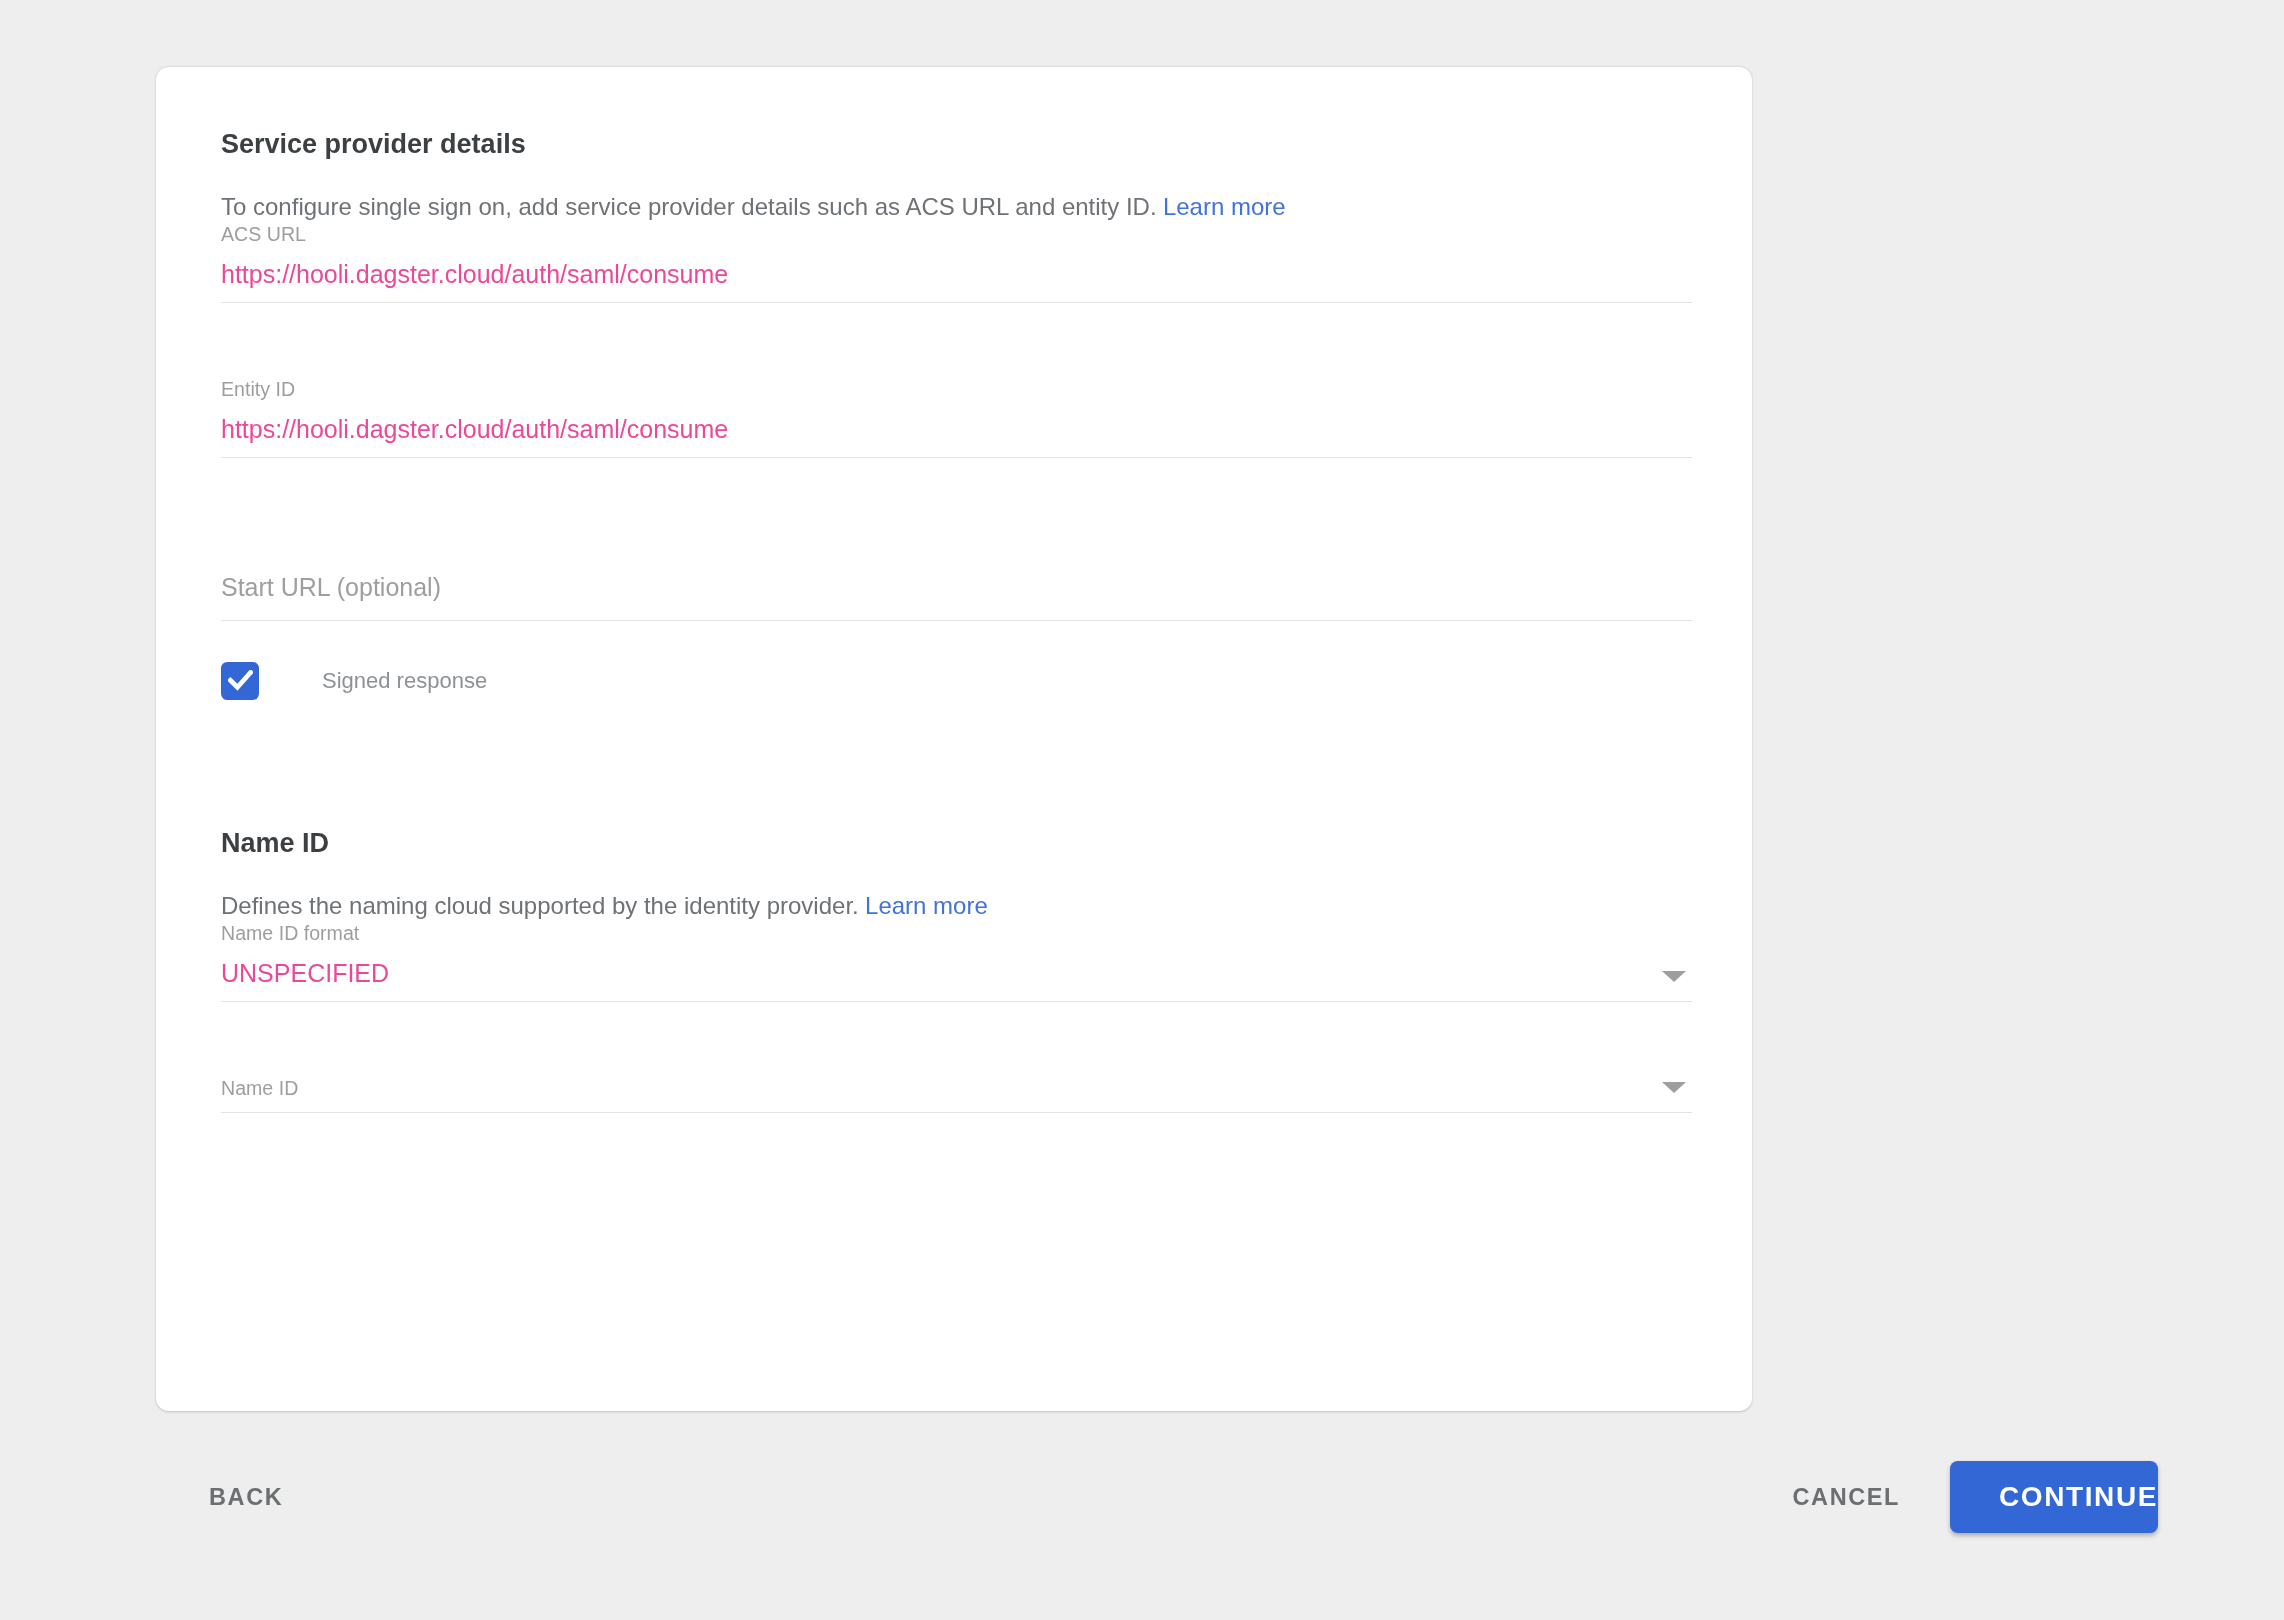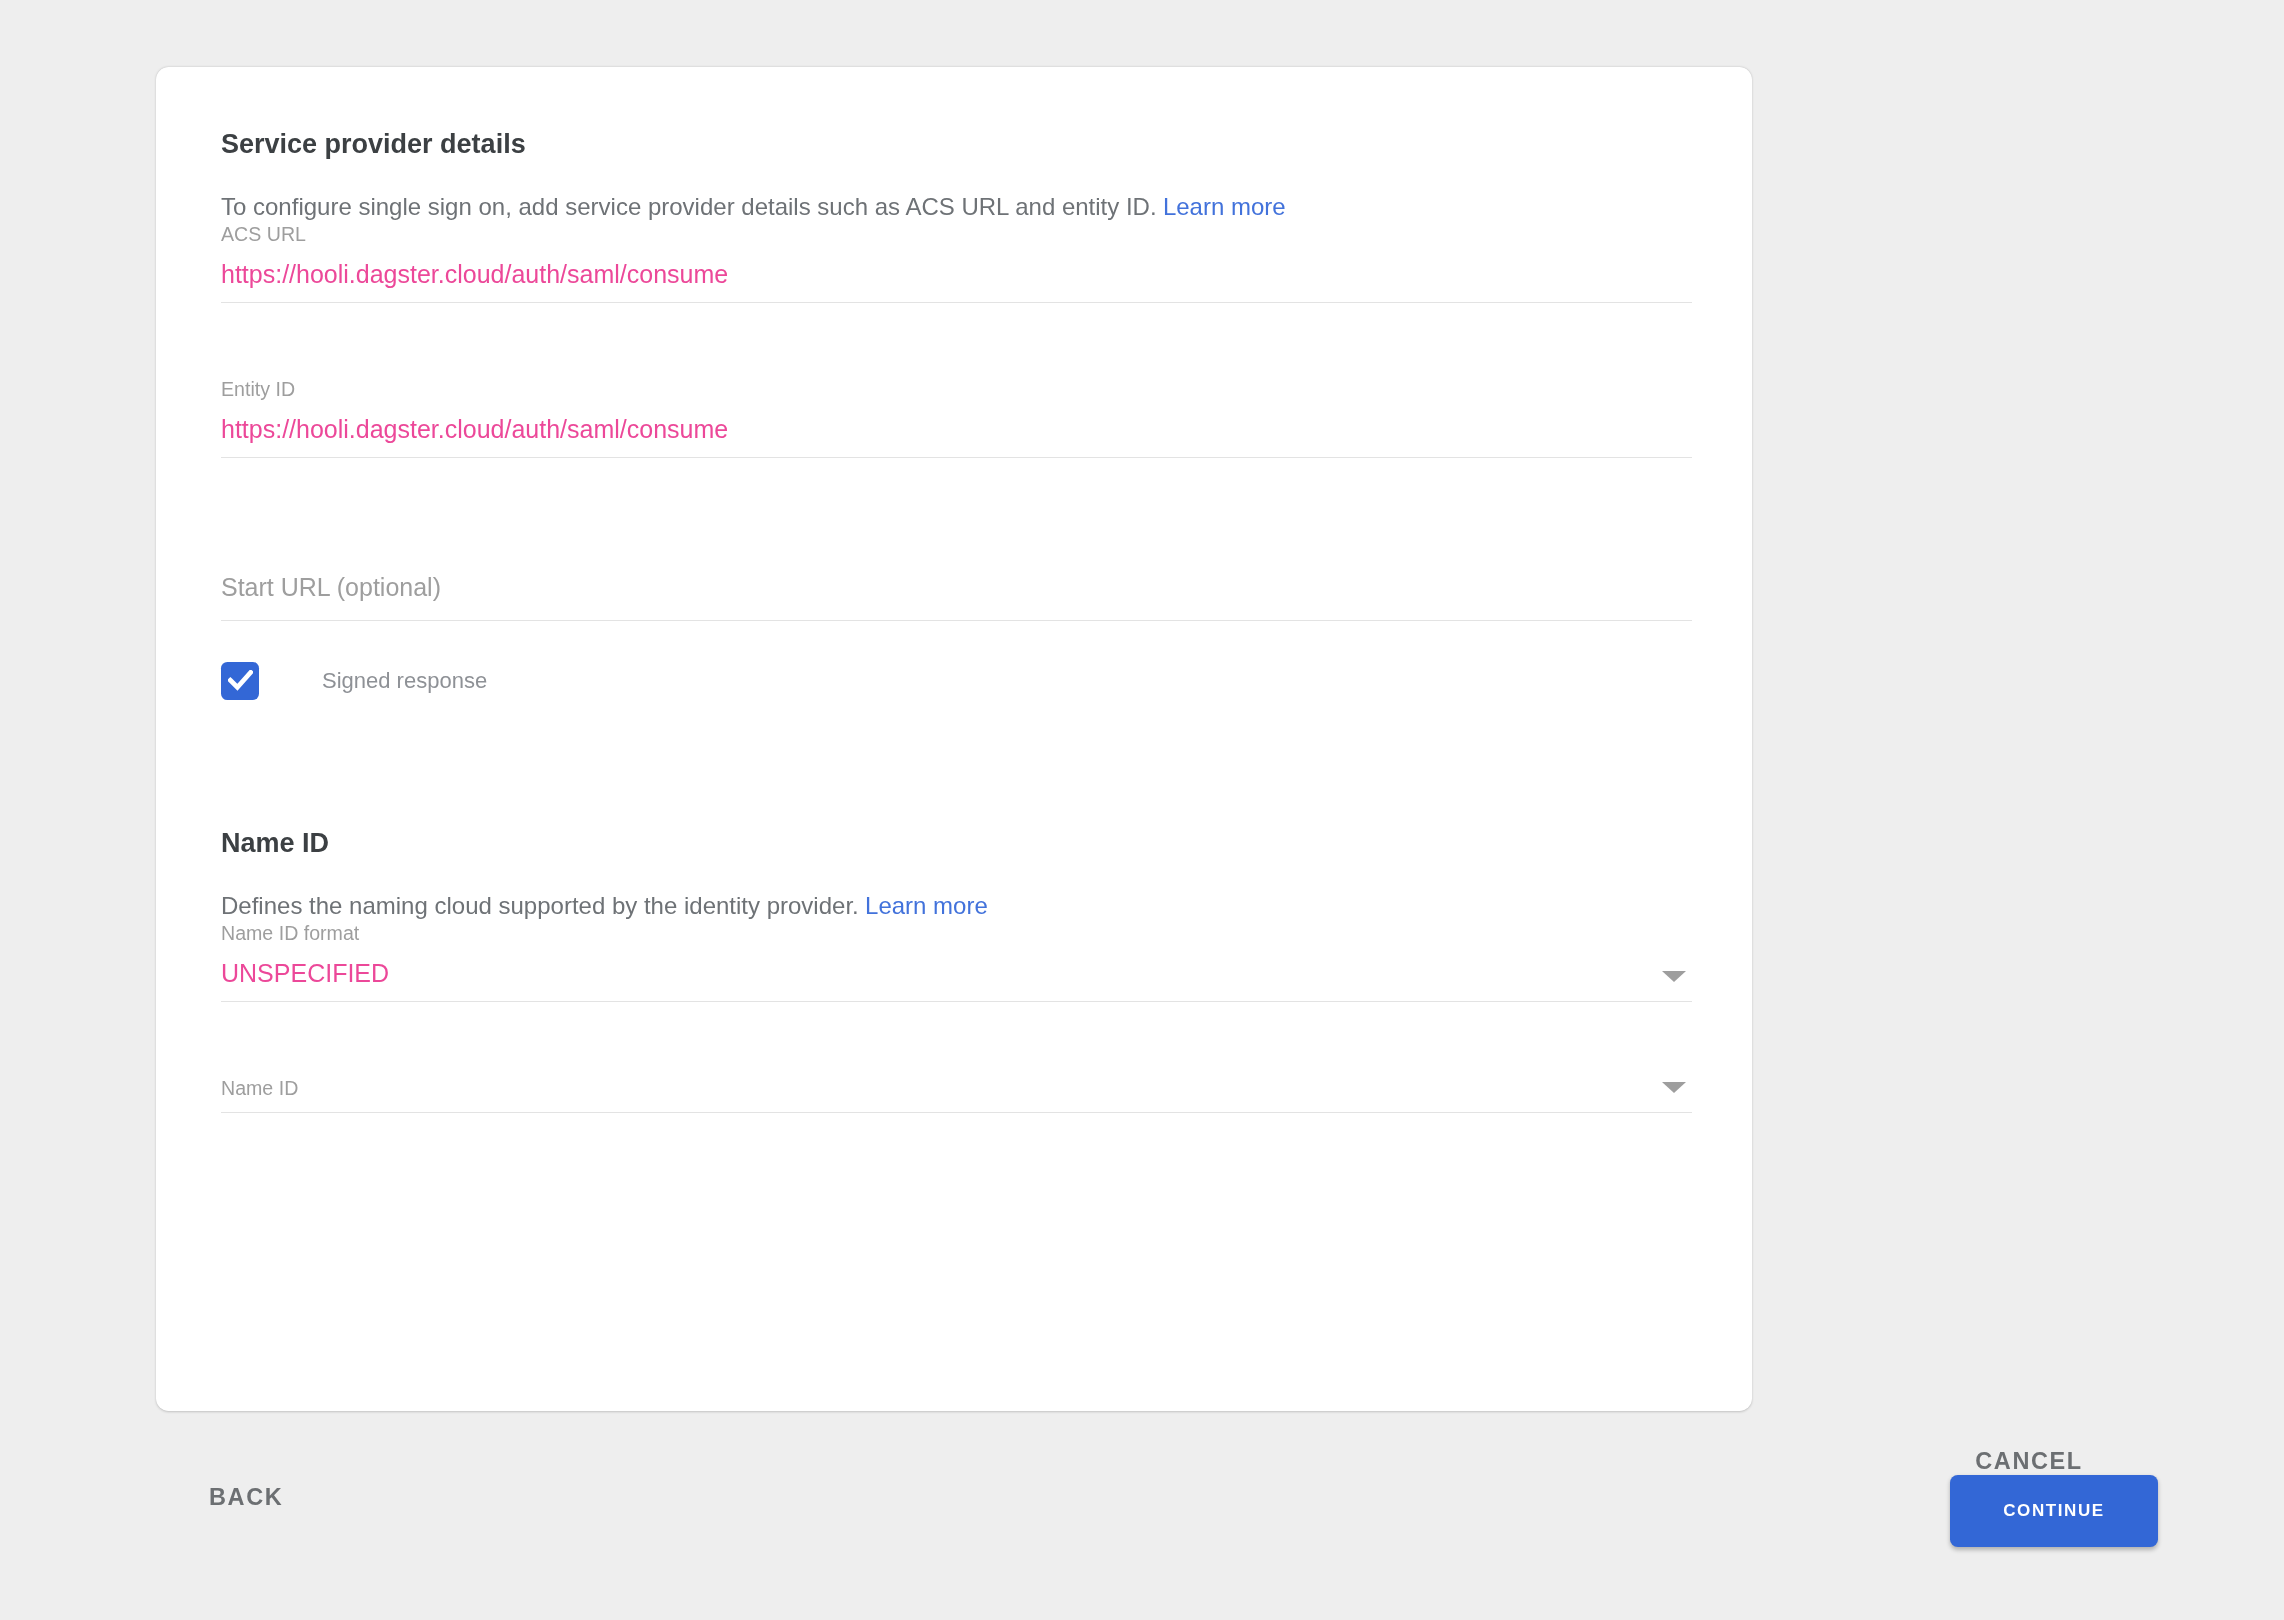--- a/index.html
+++ b/index.html
@@ -116,46 +116,47 @@
   .footer {
     position: absolute;
     left: 209px;
     right: 126px;
     top: 1461px;
     height: 72px;
     display: flex;
     align-items: center;
     justify-content: space-between;
   }
-  .footer-right { display: flex; align-items: center; flex-direction: column; }
+  .footer-right { display: flex; align-items: center; }
   .text-btn {
     background: none;
     border: none;
     font-family: "Liberation Sans", sans-serif;
     font-size: 23.5px;
     font-weight: 700;
     letter-spacing: 1.6px;
     color: #6c6f72;
     cursor: pointer;
     padding: 0;
   }
   .footer-right .text-btn { margin-right: 50px; }
   .primary-btn {
     width: 208px;
     height: 72px;
     background: #3367d6;
     border: none;
     border-radius: 7.8px;
     font-family: "Liberation Sans", sans-serif;
-    font-size: 17px;
+    font-size: 28px;
     font-weight: 700;
     letter-spacing: 1.6px;
     color: #ffffff;
     cursor: pointer;
     box-shadow: 0 2.4px 4.7px rgba(0,0,0,0.25);
+    text-align: right;
   }
 </style>
 </head>
 <body>
 
 <div class="page">
 
   <div class="card">
 
     <div class="section-title">Service provider details</div>

